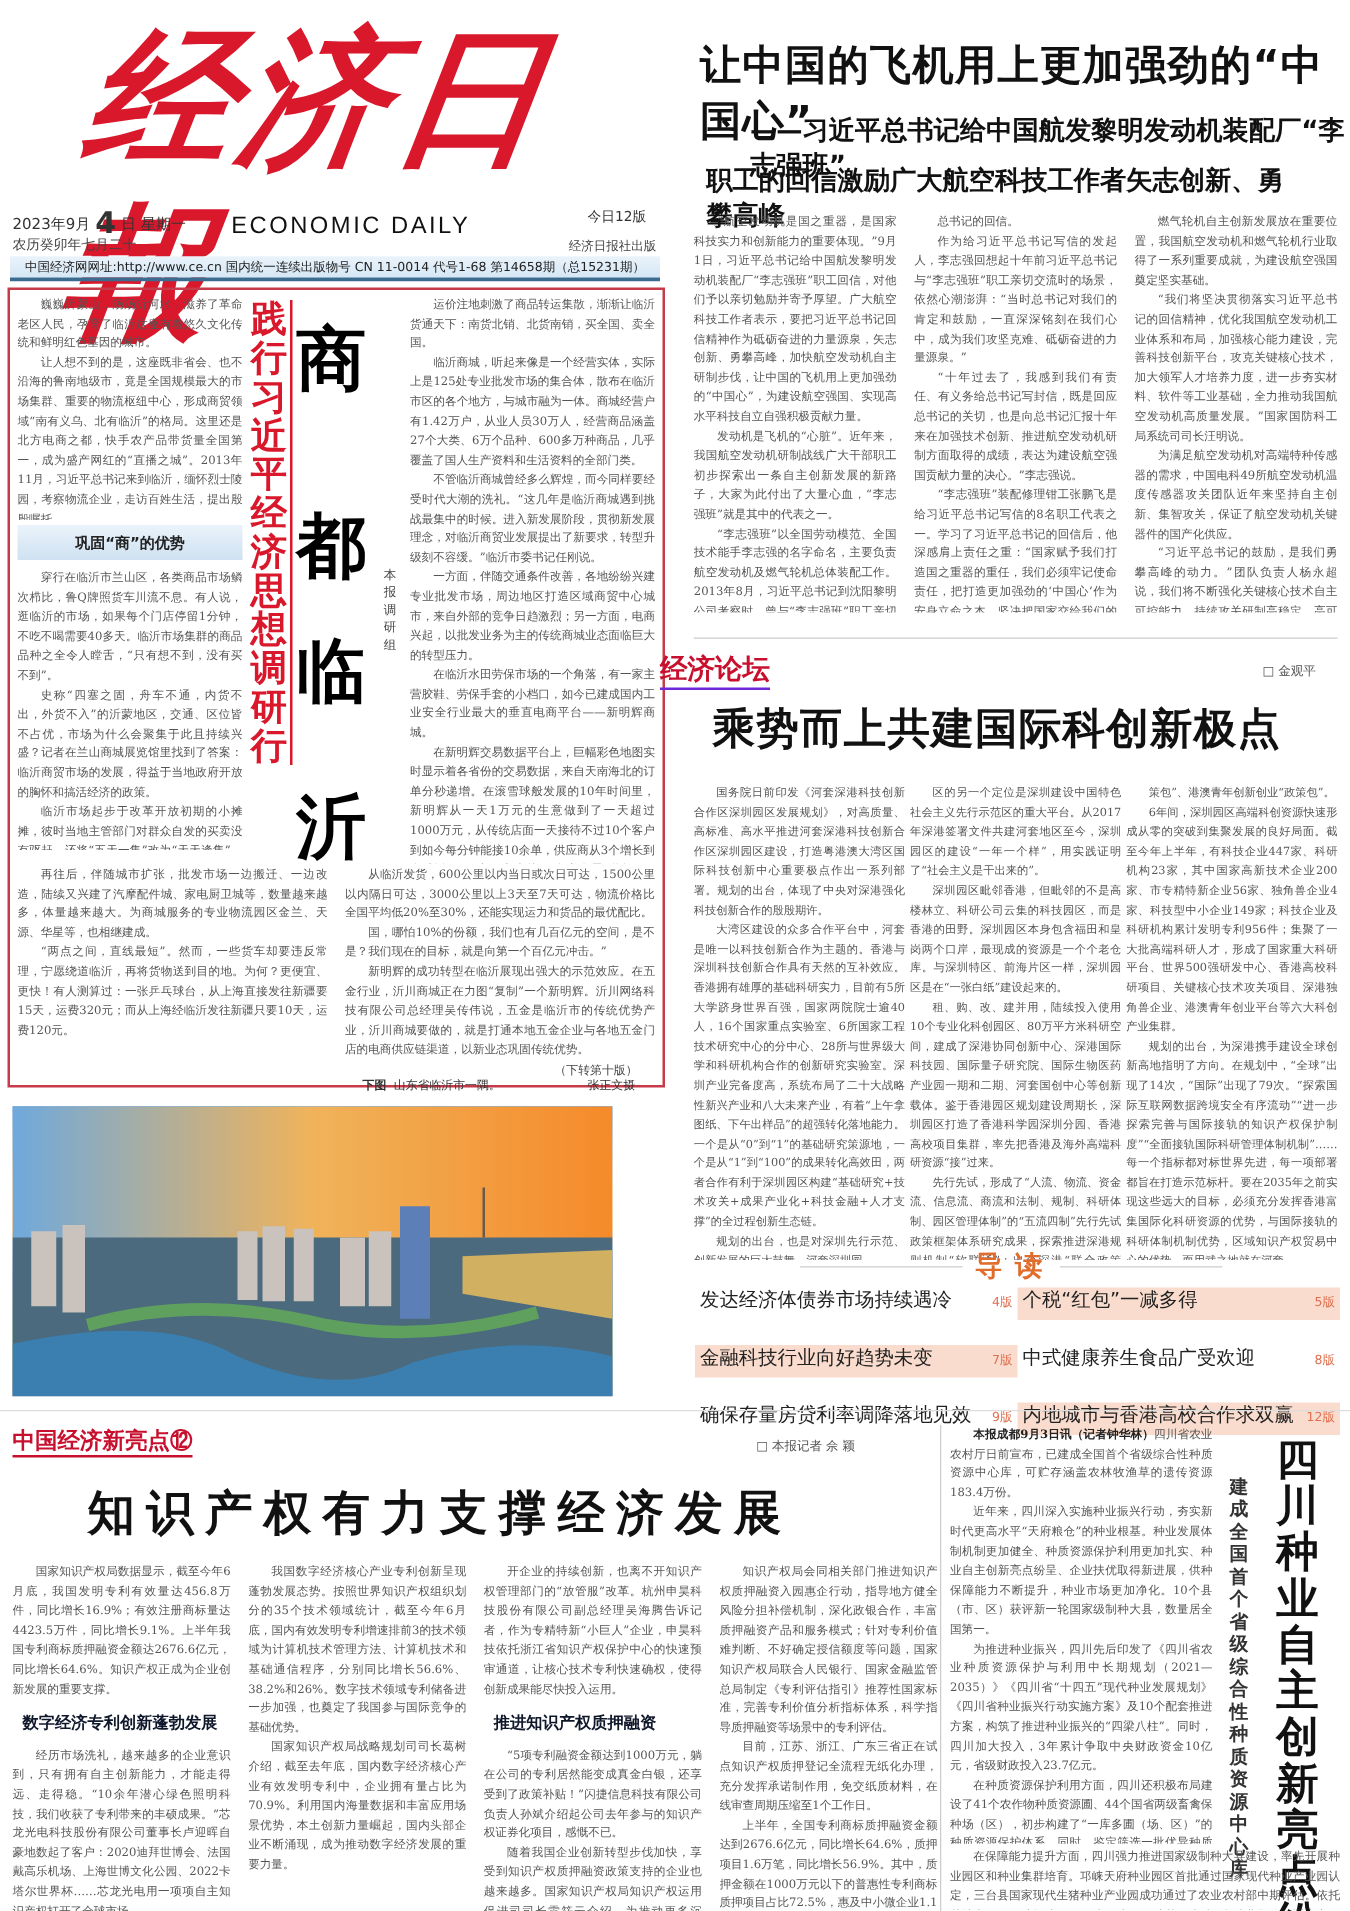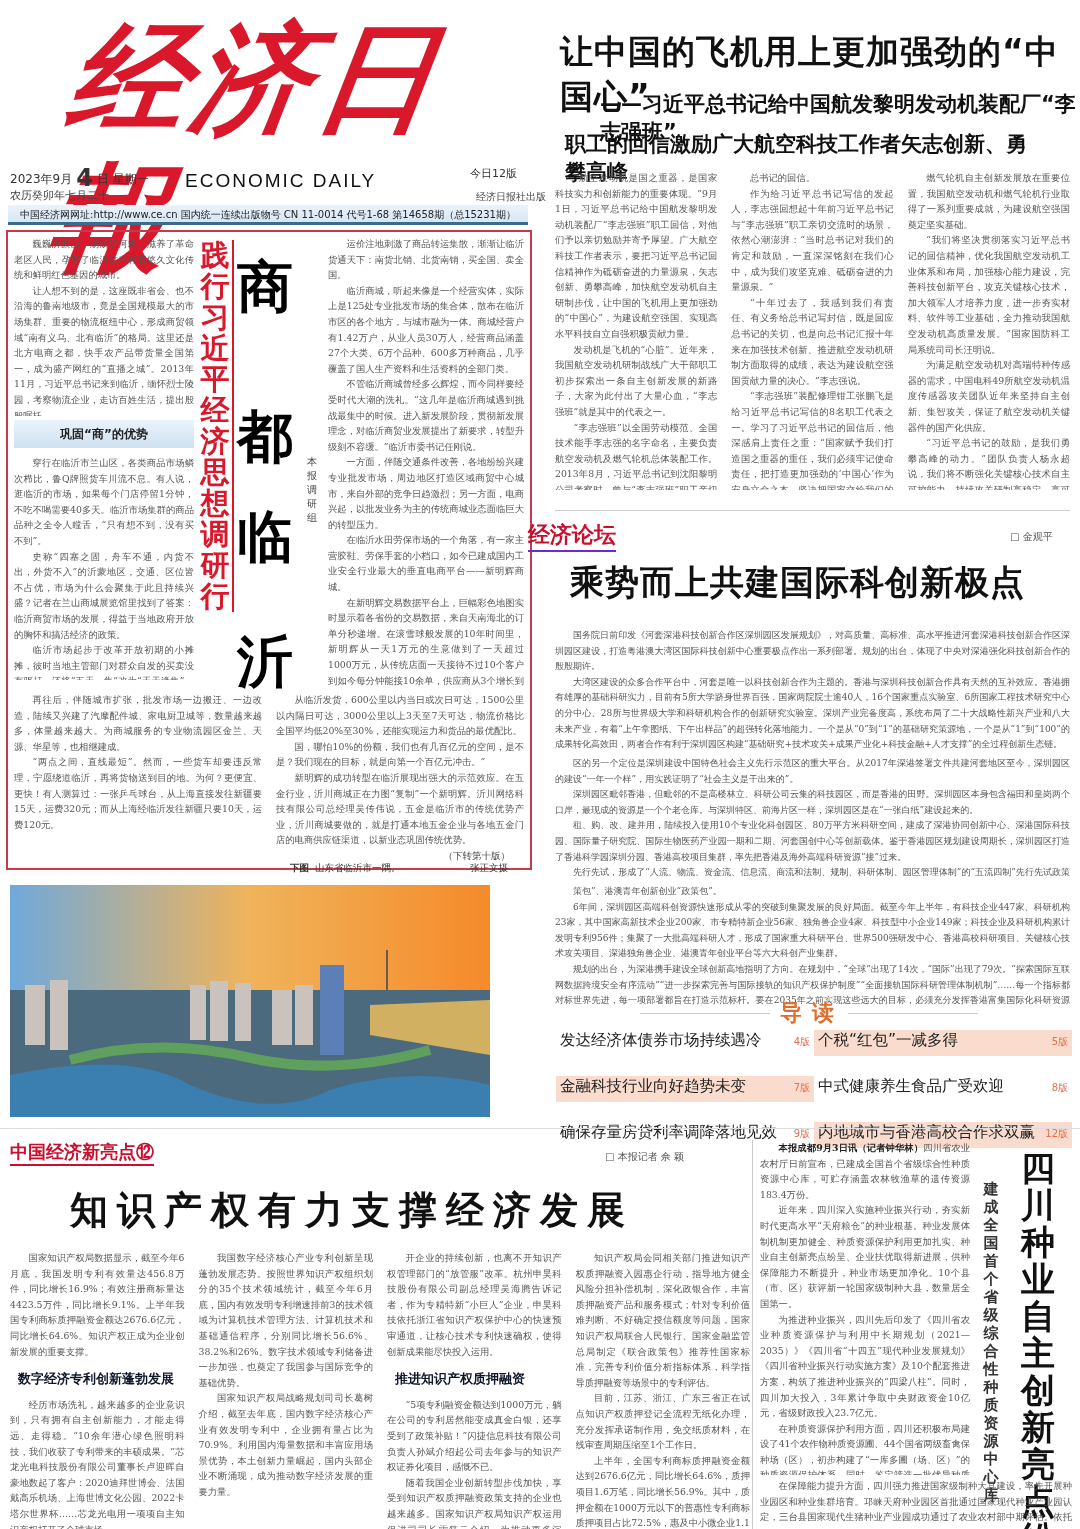--- a/index.html
+++ b/index.html
@@ -9,54 +9,54 @@
 
   
   .masthead-logo { left: 70px; top: 8px; width: 420px; height: 140px; color: #d9182c;
     font-family: "DejaVu Serif", serif; font-size: 118px; font-weight: bold; font-style: italic;
     letter-spacing: 6px; line-height: 140px; transform: skewX(-8deg); }
   .date-line { left: 10px; top: 164px; font-size: 12px; color: #333; }
   .date-line .big { font-size: 24px; font-weight: bold; margin: 0 4px; vertical-align: -3px; }
   .lunar { left: 10px; top: 188px; font-size: 11px; color: #444; font-family: "DejaVu Serif", serif; }
   .en-title { left: 185px; top: 170px; font-size: 19px; letter-spacing: 2px; color: #111; font-family: "Liberation Sans", sans-serif; }
   .edition { left: 470px; top: 166px; font-size: 11px; color: #333; }
-  .publisher { left: 476px; top: 190px; font-size: 10px; color: #444; font-family: "DejaVu Serif", serif; }
+  .publisher { left: 455px; top: 190px; font-size: 10px; color: #444; font-family: "DejaVu Serif", serif; }
   .info-bar { left: 8px; top: 205px; width: 520px; height: 20px; background: linear-gradient(#eaf3fb,#d5e7f5);
     border-bottom: 3px solid #3b6b8e; font-size: 10px; text-align: center; line-height: 20px; color: #222; }
 
   
   .lead-title { left: 560px; top: 30px; width: 510px; font-size: 33px; font-weight: bold; color: #111; letter-spacing: 1px; }
   .lead-sub1 { left: 600px; top: 90px; width: 480px; font-size: 21px; font-weight: bold; color: #111; }
   .lead-sub2 { left: 565px; top: 130px; width: 480px; font-size: 21px; font-weight: bold; color: #111; }
 
   .bodytext { font-size: 9.3px; line-height: 15.6px; color: #555; text-align: justify; text-indent: 2em; font-family: "DejaVu Serif", serif; }
   .bodytext p { text-indent: 2em; }
   .cont { font-size: 9.5px; color: #444; text-align: right; font-family: "DejaVu Serif", serif; }
 
   .lead-cols { left: 555px; top: 170px; width: 515px; height: 320px; display: flex; gap: 14px; }
   .lead-cols .col { flex: 1; overflow: hidden; }
 
   
   .feature-box { left: 6px; top: 230px; width: 526px; height: 640px; border: 2px solid #c73a4a; }
   .feature-kicker { left: 200px; top: 240px; width: 34px; font-size: 29px; font-weight: bold; color: #d9182c; line-height: 31px; text-align: center; border-right: 2px solid #d9182c; padding-right: 2px; }
   .feature-title-char { font-size: 56px; font-weight: bold; color: #000; width: 80px; text-align: center; }
-  .byline-vert { left: 307px; top: 455px; width: 14px; font-size: 10px; line-height: 14px; color: #444; font-family: Liberation Serif, serif; }
+  .byline-vert { left: 307px; top: 455px; width: 14px; font-size: 10px; line-height: 14px; color: #444; font-family: Liberation Mono, monospace; }
   .feat-col1 { left: 14px; top: 236px; width: 180px; }
   .feat-col2 { left: 328px; top: 236px; width: 196px; }
   .subhead-box { left: 14px; top: 420px; width: 180px; height: 28px; background: linear-gradient(#eaf3fb,#cfe1f1);
     font-size: 12px; font-weight: bold; text-align: center; line-height: 28px; color: #222; }
 
   .photo { left: 10px; top: 885px; width: 480px; height: 232px; overflow: hidden;
     background: linear-gradient(180deg,#5b9bd5 0%,#e7b26a 30%,#f3a23b 42%,#6a8cb2 48%,#4f6f8f 60%,#3e7a5a 80%,#2e5b86 100%); }
 
   
   .forum-tag { left: 528px; top: 520px; font-size: 22px; font-weight: bold; color: #c8102e; border-bottom: 2px solid #6d28d9; }
   .forum-author { left: 1010px; top: 530px; font-size: 10px; color: #555; }
   .forum-title { left: 570px; top: 560px; width: 500px; font-size: 34px; font-weight: bold; color: #111; letter-spacing: 1px; }
-  .forum-cols { left: 555px; top: 628px; width: 515px; height: 380px; display: flex; gap: 4px; flex-direction: column; }
+  .forum-cols { left: 555px; top: 628px; width: 515px; height: 380px; display: flex; gap: 4px; }
   .forum-cols .col { flex: 1; overflow: hidden; font-size: 9px; }
 
   
   .guide-title { left: 780px; top: 998px; font-size: 22px; font-weight: bold; color: #e06d2c; letter-spacing: 10px; }
   .guide-line-l { left: 640px; top: 1013px; width: 130px; height: 1px; background: #ccc; }
   .guide-line-r { left: 848px; top: 1013px; width: 130px; height: 1px; background: #ccc; }
   .guide-grid { left: 556px; top: 1030px; width: 516px; display: grid; grid-template-columns: 1fr 1fr; row-gap: 20px; }
   .guide-item { display: flex; align-items: baseline; justify-content: space-between; height: 26px; padding: 0 4px; }
   .guide-item.hl { background: #f9dccd; }
   .guide-item .t { font-size: 15.5px; color: #222; white-space: nowrap; }
@@ -254,21 +254,21 @@
     <p>国家知识产权局战略规划司司长葛树介绍，截至去年底，国内数字经济核心产业有效发明专利中，企业拥有量占比为70.9%。利用国内海量数据和丰富应用场景优势，本土创新力量崛起，国内头部企业不断涌现，成为推动数字经济发展的重要力量。</p>
 
   </div>
   <div class="col bodytext">
     <p>开企业的持续创新，也离不开知识产权管理部门的“放管服”改革。杭州申昊科技股份有限公司副总经理吴海腾告诉记者，作为专精特新“小巨人”企业，申昊科技依托浙江省知识产权保护中心的快速预审通道，让核心技术专利快速确权，使得创新成果能尽快投入运用。</p>
     <div class="ip-subhead">推进知识产权质押融资</div>
     <p>“5项专利融资金额达到1000万元，躺在公司的专利居然能变成真金白银，还享受到了政策补贴！”闪捷信息科技有限公司负责人孙斌介绍起公司去年参与的知识产权证券化项目，感慨不已。</p>
     <p>随着我国企业创新转型步伐加快，享受到知识产权质押融资政策支持的企业也越来越多。国家知识产权局知识产权运用促进司司长雷筱云介绍，为推动更多沉睡“知产”变金融资产，国家</p>
   </div>
   <div class="col bodytext">
-    <p>知识产权局会同相关部门推进知识产权质押融资入园惠企行动，指导地方健全风险分担补偿机制，深化政银合作，丰富质押融资产品和服务模式；针对专利价值难判断、不好确定授信额度等问题，国家知识产权局联合人民银行、国家金融监管总局制定《联合政策包》推荐性国家标准，完善专利价值分析指标体系，科学指导质押融资等场景中的专利评估。</p>
+    <p>知识产权局会同相关部门推进知识产权质押融资入园惠企行动，指导地方健全风险分担补偿机制，深化政银合作，丰富质押融资产品和服务模式；针对专利价值难判断、不好确定授信额度等问题，国家知识产权局联合人民银行、国家金融监管总局制定《专利评估指引》推荐性国家标准，完善专利价值分析指标体系，科学指导质押融资等场景中的专利评估。</p>
     <p>目前，江苏、浙江、广东三省正在试点知识产权质押登记全流程无纸化办理，充分发挥承诺制作用，免交纸质材料，在线审查周期压缩至1个工作日。</p>
     <p>上半年，全国专利商标质押融资金额达到2676.6亿元，同比增长64.6%，质押项目1.6万笔，同比增长56.9%。其中，质押金额在1000万元以下的普惠性专利商标质押项目占比72.5%，惠及中小微企业1.1万家，同比增长54.4%，普惠范围进一步扩大。</p>
 
   </div>
 </div>
 <div class="abs vrule"></div>
 
 <div class="abs sc-title">四川种业自主创新亮点纷呈</div>
 <div class="abs sc-sub">建成全国首个省级综合性种质资源中心库</div>
 <div class="abs bodytext sc-text" style="height:335px;overflow:hidden">

